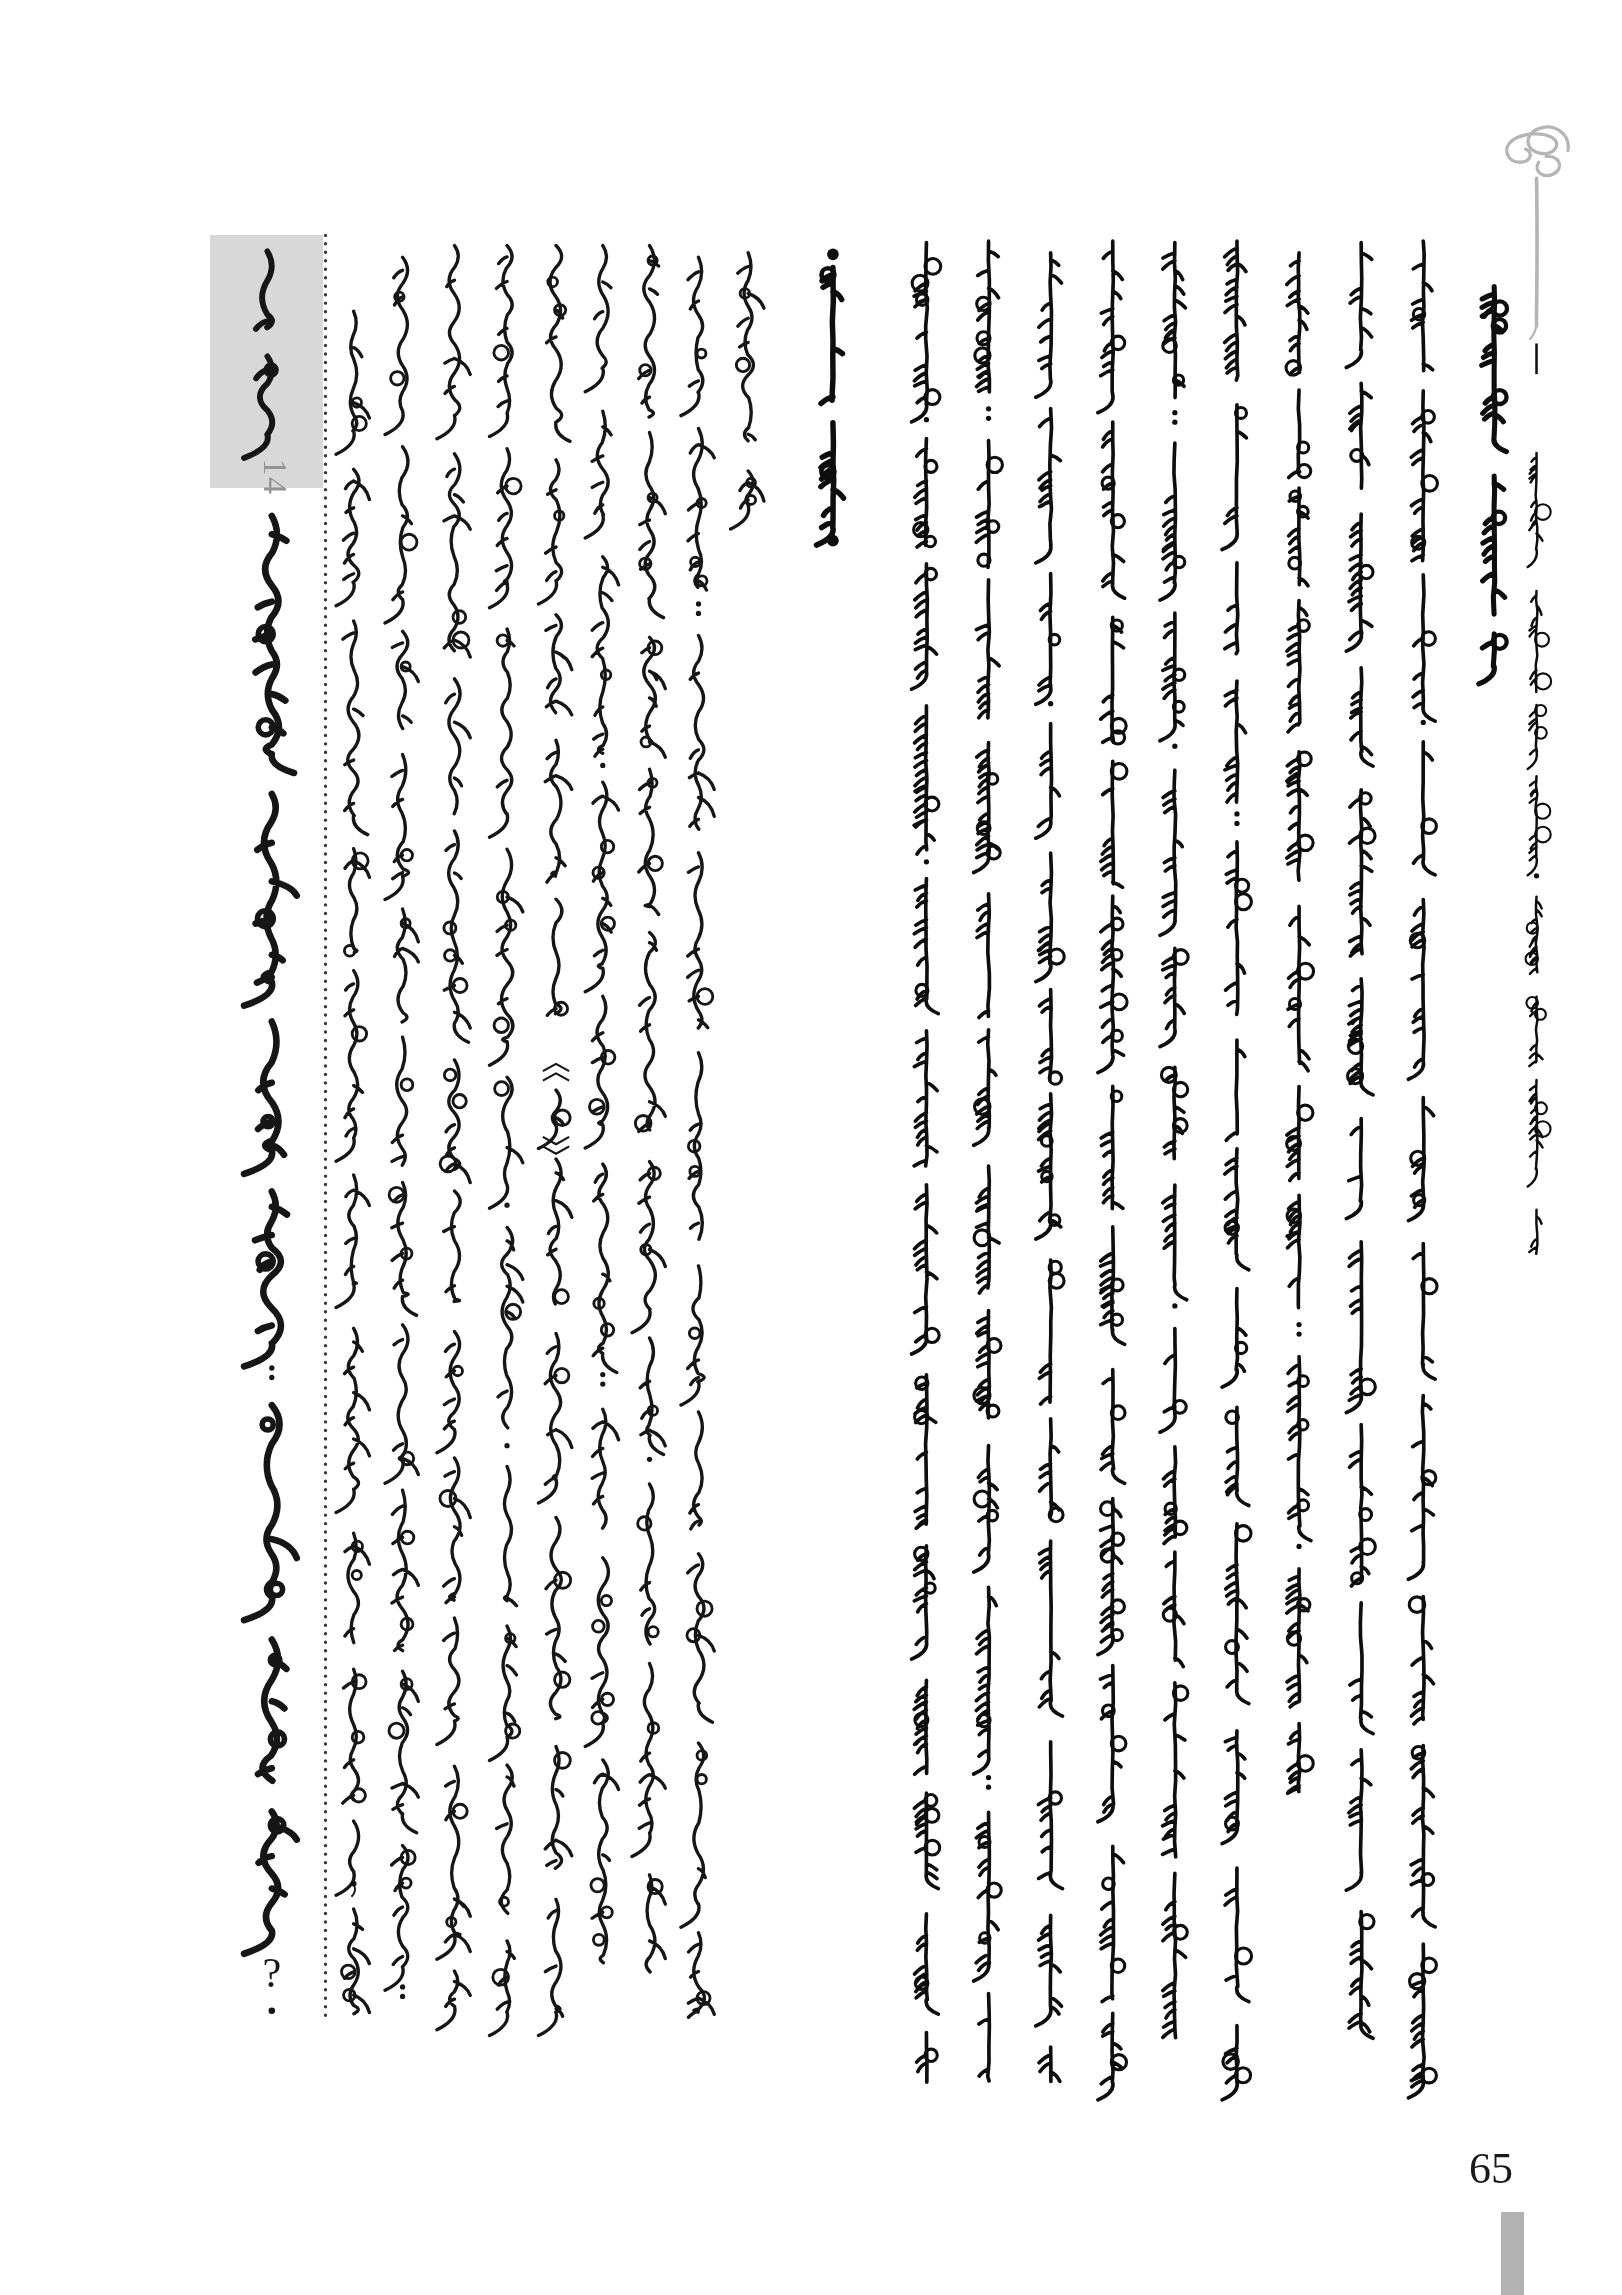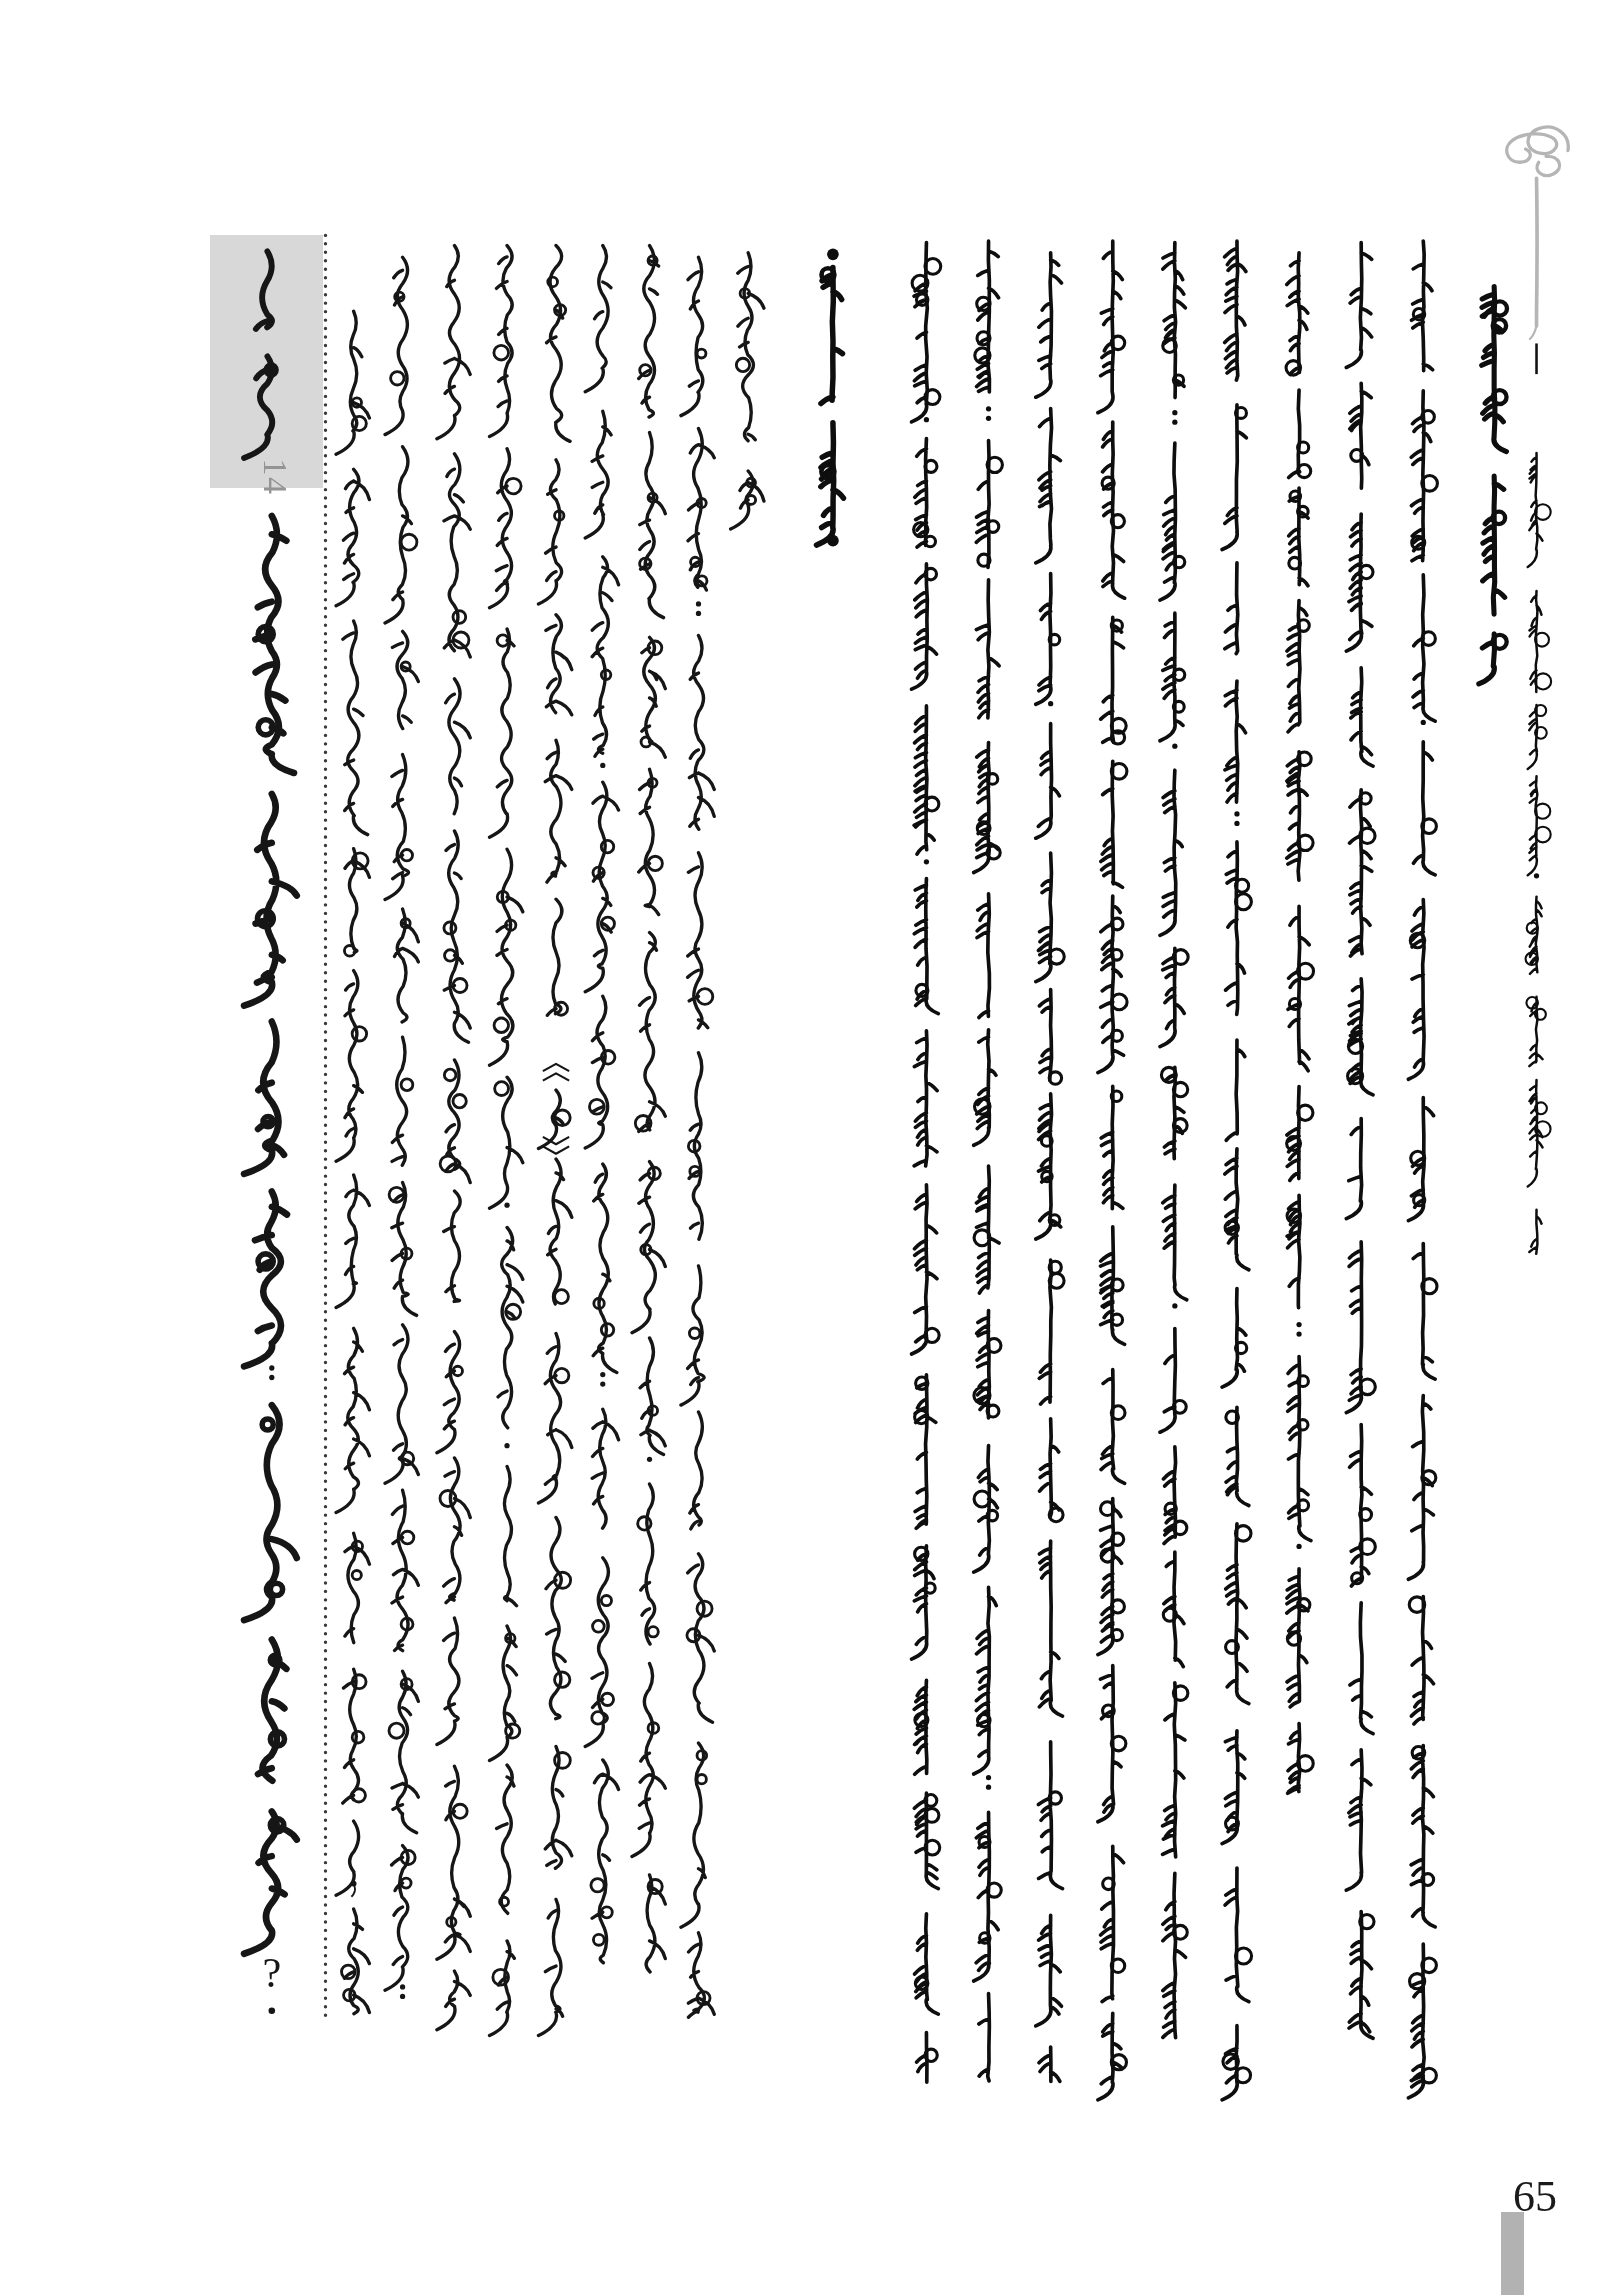--- a/index.html
+++ b/index.html
@@ -22,25 +22,24 @@
     transform:rotate(90deg);
     font-family:"Liberation Serif", serif;
     font-size:34px;
     color:#949494;
     letter-spacing:1.5px;
   }
   .script-layer{position:absolute;left:0;top:0;}
   .pagenum{
     position:absolute;
     left:1469px;top:2143px;width:88px;height:51px;
-    text-align:right;
+    text-align:left;
     font-family:"Liberation Serif", serif;
     font-size:44px;
     color:#1a1a1a;
-    margin-top:28px;
   }
   .bottom-bar{
     position:absolute;
     left:1501px;top:2212px;width:22.7px;height:83px;
     background:#b2b2b2;
   }
 </style>
 </head>
 <body>
 

